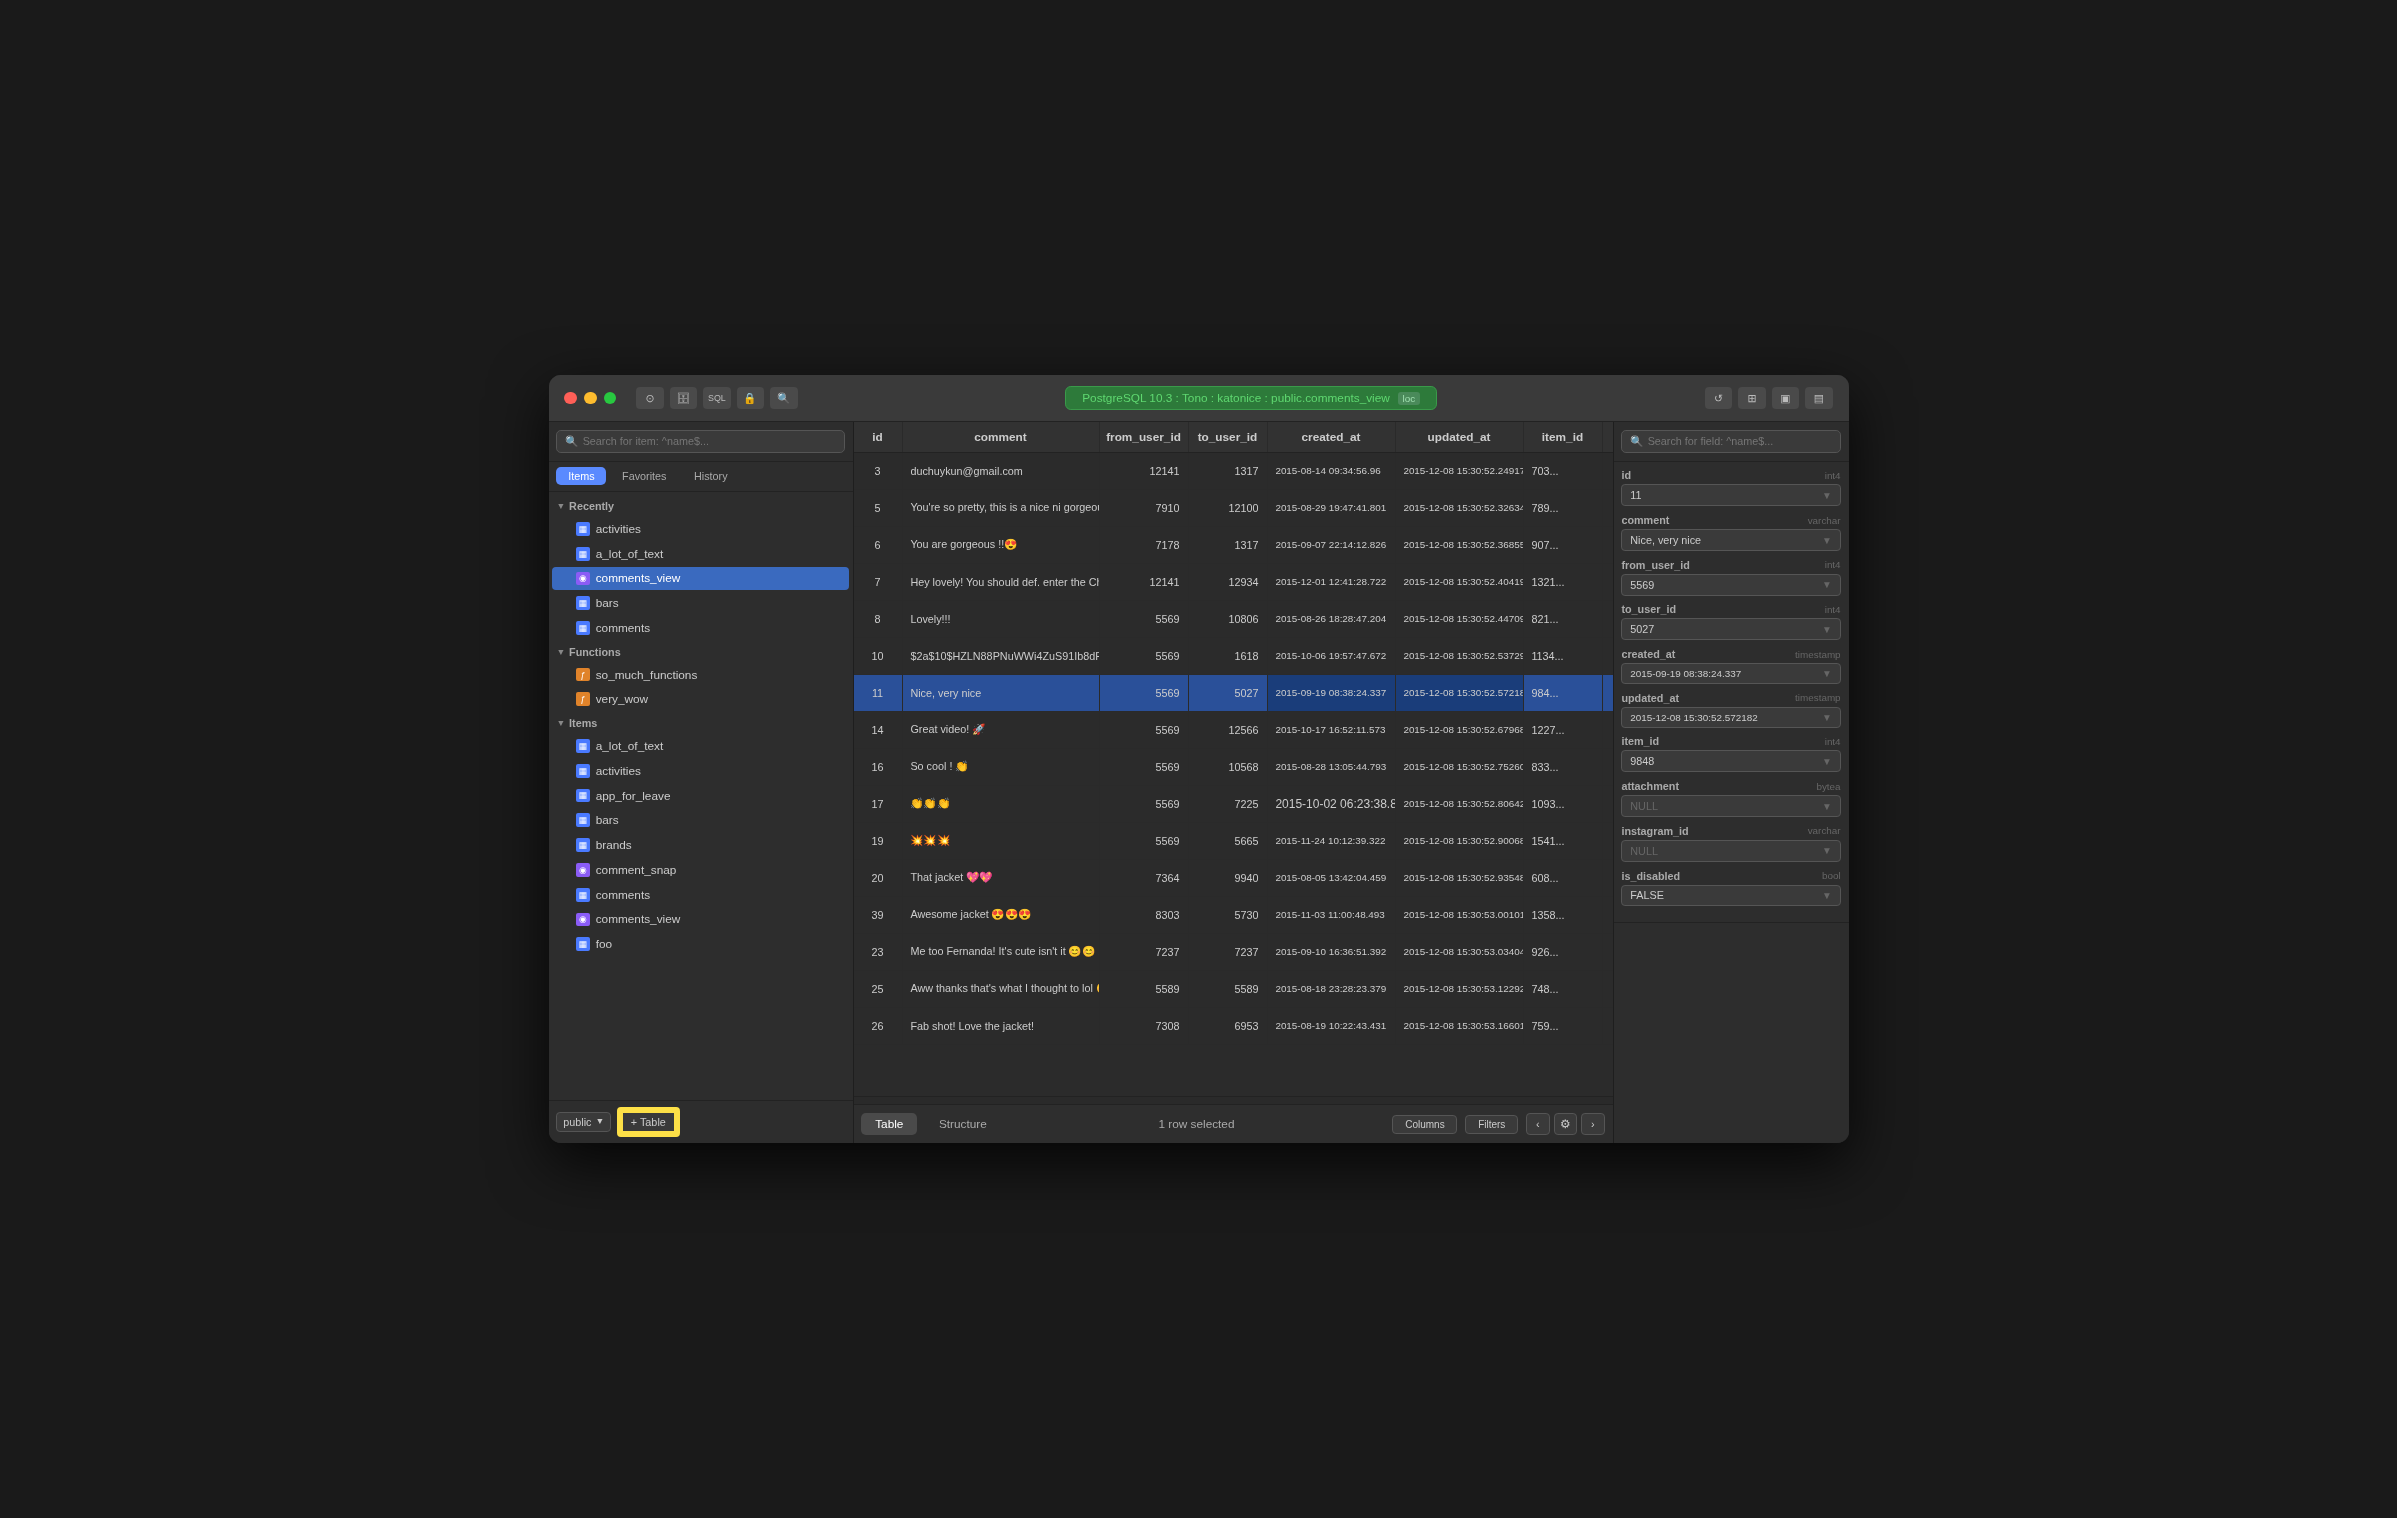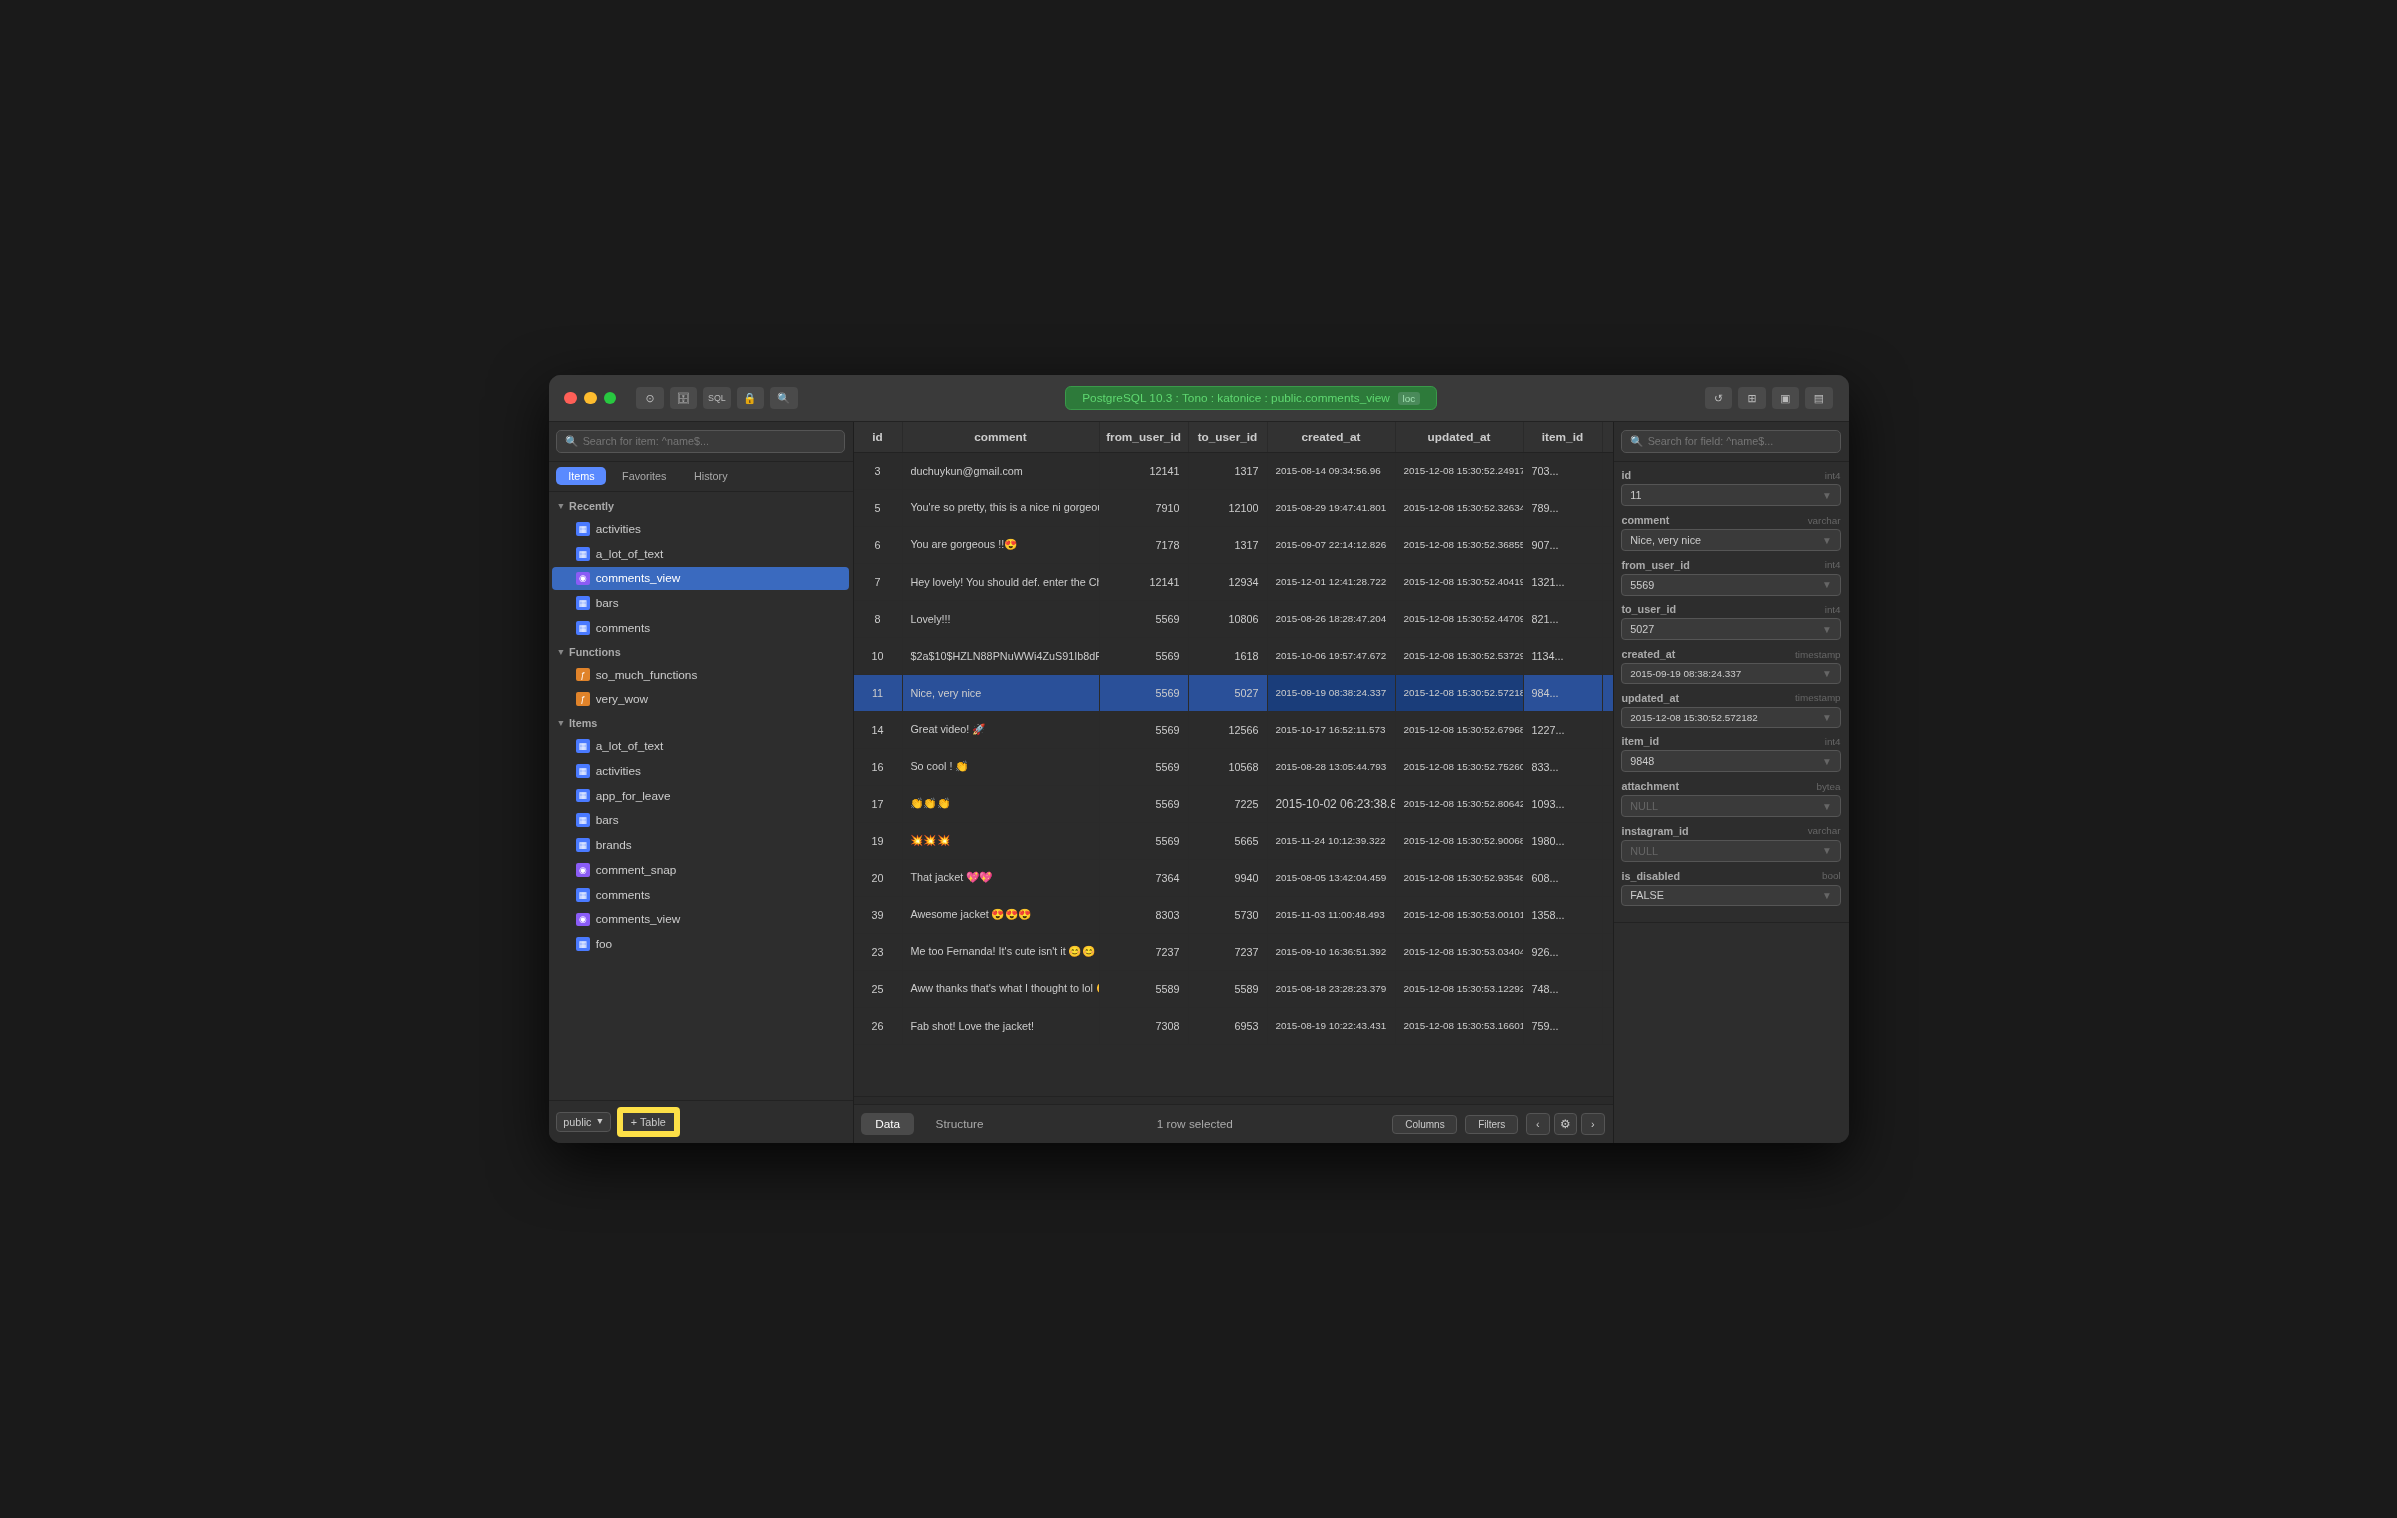--- a/index.html
+++ b/index.html
@@ -698,21 +698,21 @@
           <div class="table-cell col-updated" style="font-size:9.9px">2015-12-08 15:30:52.806424</div>
           <div class="table-cell col-item">1093...</div>
         </div>
         <div class="table-row">
           <div class="table-cell col-id center">19</div>
           <div class="table-cell col-comment">💥💥💥</div>
           <div class="table-cell col-from right">5569</div>
           <div class="table-cell col-to right">5665</div>
           <div class="table-cell col-created" style="font-size:9.9px">2015-11-24 10:12:39.322</div>
           <div class="table-cell col-updated" style="font-size:9.9px">2015-12-08 15:30:52.90068</div>
-          <div class="table-cell col-item">1980...</div>
+          <div class="table-cell col-item">1541...</div>
         </div>
         <div class="table-row">
           <div class="table-cell col-id center">20</div>
           <div class="table-cell col-comment">That jacket 💖💖</div>
           <div class="table-cell col-from right">7364</div>
           <div class="table-cell col-to right">9940</div>
           <div class="table-cell col-created" style="font-size:9.9px">2015-08-05 13:42:04.459</div>
           <div class="table-cell col-updated" style="font-size:9.9px">2015-12-08 15:30:52.935481</div>
           <div class="table-cell col-item">608...</div>
         </div>
@@ -748,21 +748,21 @@
           <div class="table-cell col-comment">Fab shot! Love the jacket!</div>
           <div class="table-cell col-from right">7308</div>
           <div class="table-cell col-to right">6953</div>
           <div class="table-cell col-created" style="font-size:9.9px">2015-08-19 10:22:43.431</div>
           <div class="table-cell col-updated" style="font-size:9.9px">2015-12-08 15:30:53.16601</div>
           <div class="table-cell col-item">759...</div>
         </div>
       </div>
       <div class="scrollbar-x"></div>
       <div class="table-footer">
-        <div class="footer-tab active">Data</div>
+        <div class="footer-tab active">Table</div>
         <div class="footer-tab">Structure</div>
         <div class="footer-status">1 row selected</div>
         <div class="footer-btn">Columns</div>
         <div class="footer-btn">Filters</div>
         <div class="footer-nav">
           <div class="footer-nav-btn">‹</div>
           <div class="footer-gear">⚙</div>
           <div class="footer-nav-btn">›</div>
         </div>
       </div>

